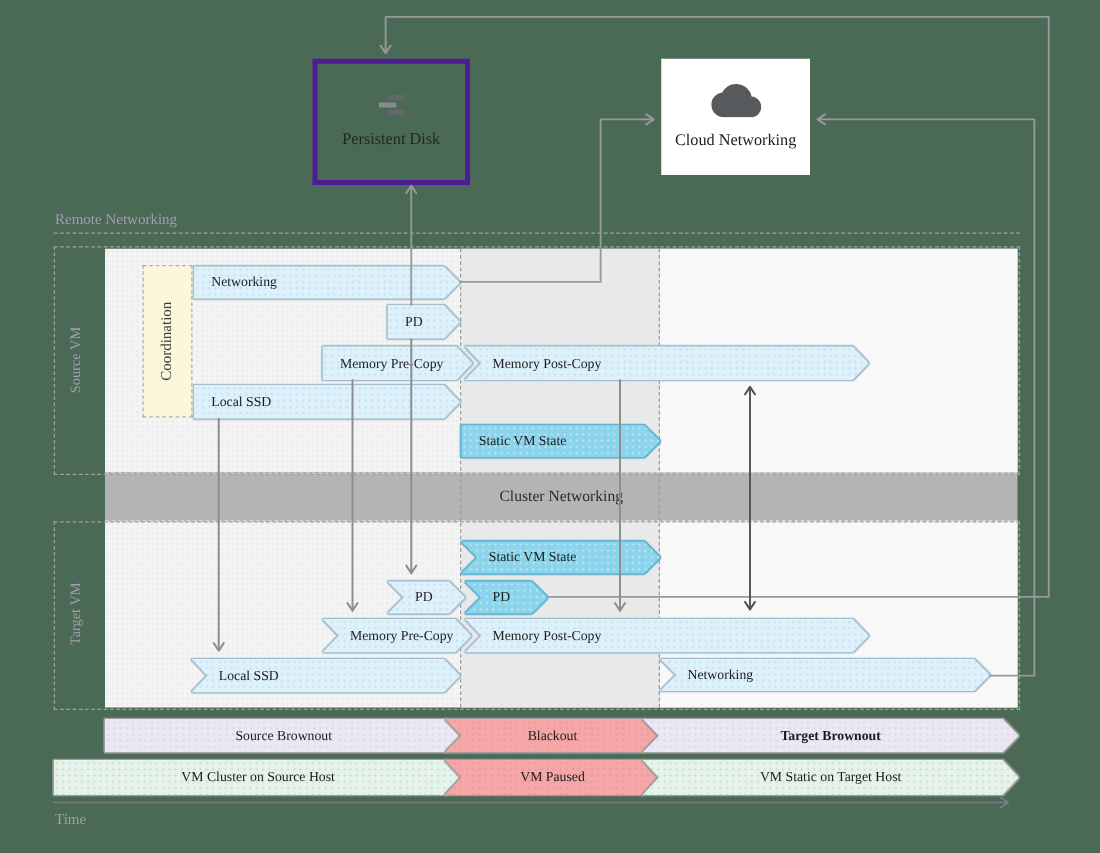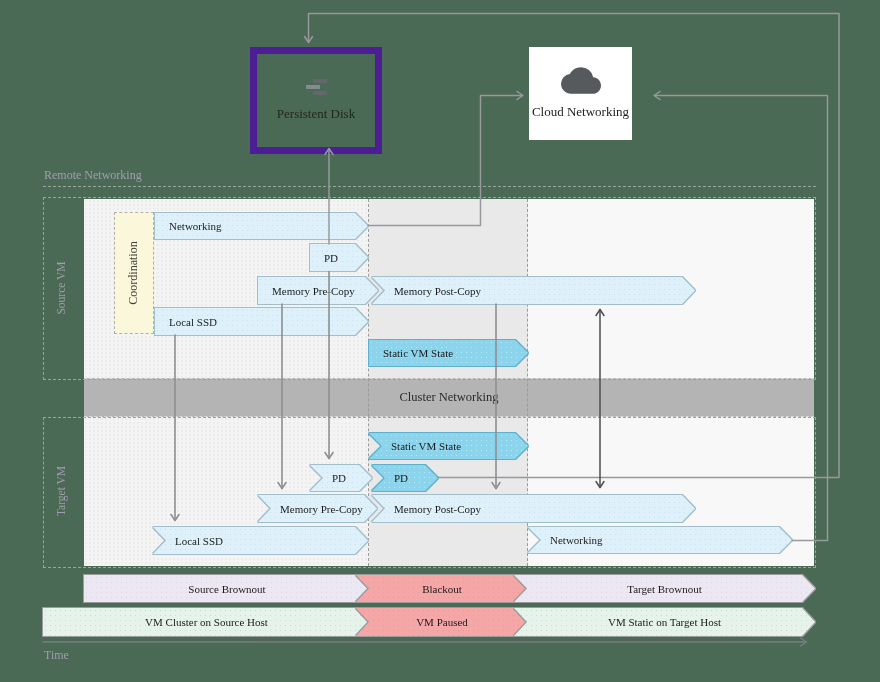--- a/index.html
+++ b/index.html
@@ -10,22 +10,22 @@
     --brownout:#ebe7f3; --blackout:#f5a6a6; --running:#e6f3eb;
     --muted-label:#a39daf;
   }
   html,body{margin:0;padding:0;}
   body{background:var(--bg);font-family:"Liberation Serif",serif;}
   #stage{position:relative;width:880px;height:682px;background:var(--bg);overflow:hidden;}
 
   
   .resbox{position:absolute;display:flex;flex-direction:column;align-items:center;justify-content:center;gap:10px;z-index:2;}
   .resbox .reslabel{font-size:13px;color:#23281f;}
-  #pd-box{left:250px;top:47px;width:118px;height:93px;border:7px solid #4c1d95;background:transparent;text-align:right;}
-  #cloud-box{left:529px;top:47px;width:103px;height:93px;background:#ffffff;font-family:Liberation Serif, serif;}
+  #pd-box{left:250px;top:47px;width:118px;height:93px;border:4px solid #4c1d95;background:transparent;text-align:right;}
+  #cloud-box{left:529px;top:47px;width:119px;height:93px;background:#ffffff;font-family:Liberation Serif, serif;}
   #cloud-box .reslabel{color:#1d1d1d;}
 
   
   .section{position:absolute;border:1.5px dashed #9aa39d;z-index:2;}
   #src-section{left:43px;top:197px;width:771px;height:181px;}
   #tgt-section{left:43px;top:417px;width:771px;height:149px;}
 
   
   #remote-sep{position:absolute;left:43px;top:186px;width:773px;border-top:1.5px dashed #9aa39d;z-index:2;}
 
@@ -206,21 +206,21 @@
     <div class="arrow lav center" style="width:286px;height:27px;">
         <span>Source Brownout</span>
       </div>
     </div>
   <div class="wrap o-gray" style="left:356px;top:575px;width:172px;height:27px;">
     <div class="arrow red notch center" style="width:172px;height:27px;">
         <span>Blackout</span>
       </div>
     </div>
   <div class="wrap o-gray" style="left:514px;top:575px;width:301px;height:27px;">
-    <div class="arrow lav notch center" style="width:301px;height:27px;">
+    <div class="arrow lav notch center" style="width:301px;height:27px;font-weight:bold;">
         <span>Target Brownout</span>
       </div>
     </div>
 
   <div class="wrap o-gray" style="left:43px;top:608px;width:327px;height:28px;">
     <div class="arrow grn center" style="width:327px;height:28px;">
         <span>VM Cluster on Source Host</span>
       </div>
     </div>
   <div class="wrap o-gray" style="left:356px;top:608px;width:172px;height:28px;">

